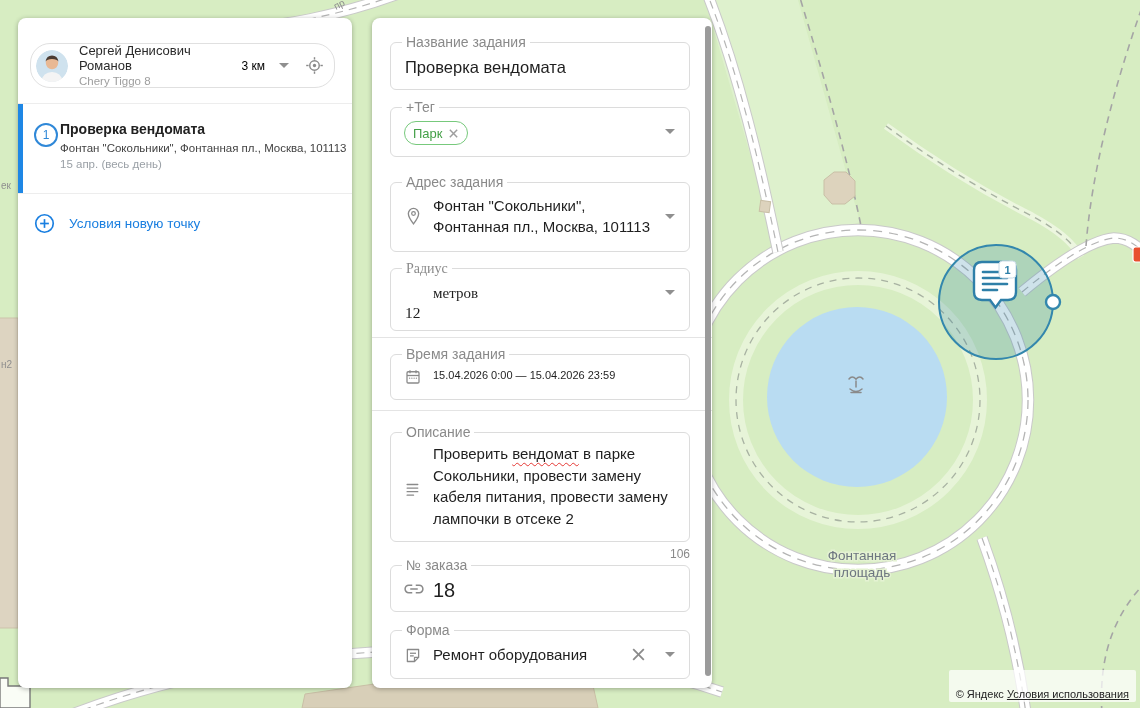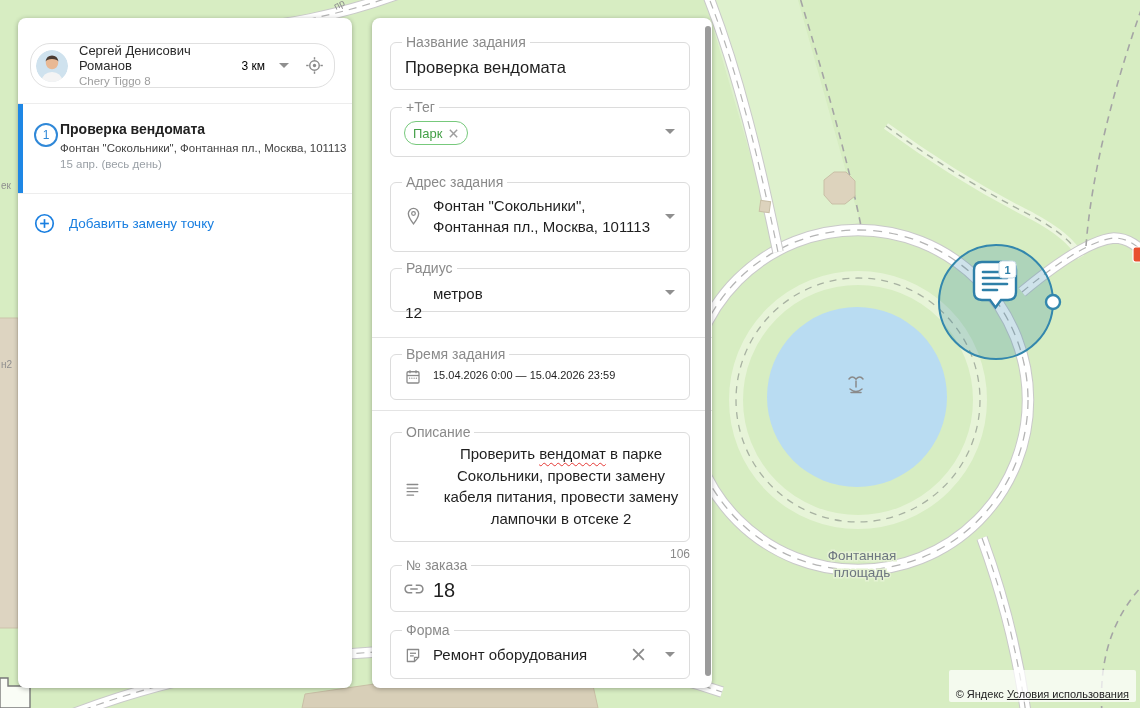--- a/index.html
+++ b/index.html
@@ -216,21 +216,21 @@
     <div class="task-address">Фонтан "Сокольники", Фонтанная пл., Москва, 101113</div>
     <div class="task-time">15 апр. (весь день)</div>
   </div>
 
   <div class="add-point">
     <svg width="21" height="21" viewBox="0 0 24 24">
       <circle cx="12" cy="12" r="10" fill="none" stroke="#1a7fe0" stroke-width="1.9"></circle>
       <line x1="12" y1="7" x2="12" y2="17" stroke="#1a7fe0" stroke-width="1.9"></line>
       <line x1="7" y1="12" x2="17" y2="12" stroke="#1a7fe0" stroke-width="1.9"></line>
     </svg>
-    <span class="add-point-label">Добавить замену точку</span>
+    <span class="add-point-label">Условия новую точку</span>
   </div>
 </div>
 
 <div id="form-panel" class="panel">
 
   <div class="field" style="top:24px;height:48px;">
     <span class="field-label">Название задания</span>
     <div class="val" style="position:absolute;left:14px;top:15px;font-size:16.5px;">Проверка вендомата</div>
   </div>
 
@@ -249,21 +249,21 @@
   <div class="field" style="top:164px;height:70px;">
     <span class="field-label">Адрес задания</span>
     <svg class="field-icon" style="top:23px;" width="19" height="23" viewBox="0 0 24 28">
       <path d="M12 2.5 C8.4 2.5 5.5 5.4 5.5 9 c0 4.8 6.5 13 6.5 13 s6.5 -8.2 6.5 -13 C18.5 5.4 15.6 2.5 12 2.5 z" fill="none" stroke="#8a8a8a" stroke-width="1.7"></path>
       <circle cx="12" cy="9" r="2.3" fill="none" stroke="#8a8a8a" stroke-width="1.6"></circle>
     </svg>
     <div class="val" style="position:absolute;left:42px;top:12px;width:228px;font-size:15px;line-height:21px;">Фонтан "Сокольники", Фонтанная пл., Москва, 101113</div>
     <span class="caret field-caret" style="top:31px;"></span>
   </div>
 
-  <div class="field" style="top:250px;height:44px;">
+  <div class="field" style="top:250px;height:63px;font-family:Liberation Serif, serif;">
     <span class="field-label">Радиус</span>
     <span class="val" style="position:absolute;left:14px;top:15px;font-size:15.5px;margin-top:20px;">12</span>
     <span class="val" style="position:absolute;left:42px;top:16px;font-size:15px;">метров</span>
     <span class="caret field-caret" style="top:21px;"></span>
   </div>
 
   <div class="divider" style="top:319px;"></div>
 
   <div class="field" style="top:336px;height:46px;">
     <span class="field-label">Время задания</span>
@@ -279,21 +279,21 @@
           <circle cx="10.5" cy="13.5" r="0.9"></circle>
         <circle cx="13.5" cy="13.5" r="0.9"></circle>
           <circle cx="16.5" cy="13.5" r="0.9"></circle>
       </g>
     </svg>
     <div class="val" style="position:absolute;left:42px;top:14px;font-size:11px;">15.04.2026 0:00 — 15.04.2026 23:59</div>
   </div>
 
   <div class="divider" style="top:392px;"></div>
 
-  <div class="field" style="top:414px;height:110px;text-align:center;">
+  <div class="field" style="top:414px;height:110px;">
     <span class="field-label">Описание</span>
     <svg class="field-icon" style="top:48px;" width="19" height="17" viewBox="0 0 24 24">
       <g stroke="#8a8a8a" stroke-width="1.9" stroke-linecap="round">
         <line x1="3" y1="5" x2="18" y2="5"></line>
         <line x1="3" y1="10" x2="18" y2="10"></line>
         <line x1="3" y1="15" x2="18" y2="15"></line>
         <line x1="3" y1="20" x2="12" y2="20"></line>
       </g>
     </svg>
     <div class="val" style="position:absolute;left:42px;top:10px;width:256px;font-size:15px;line-height:21.5px;">

